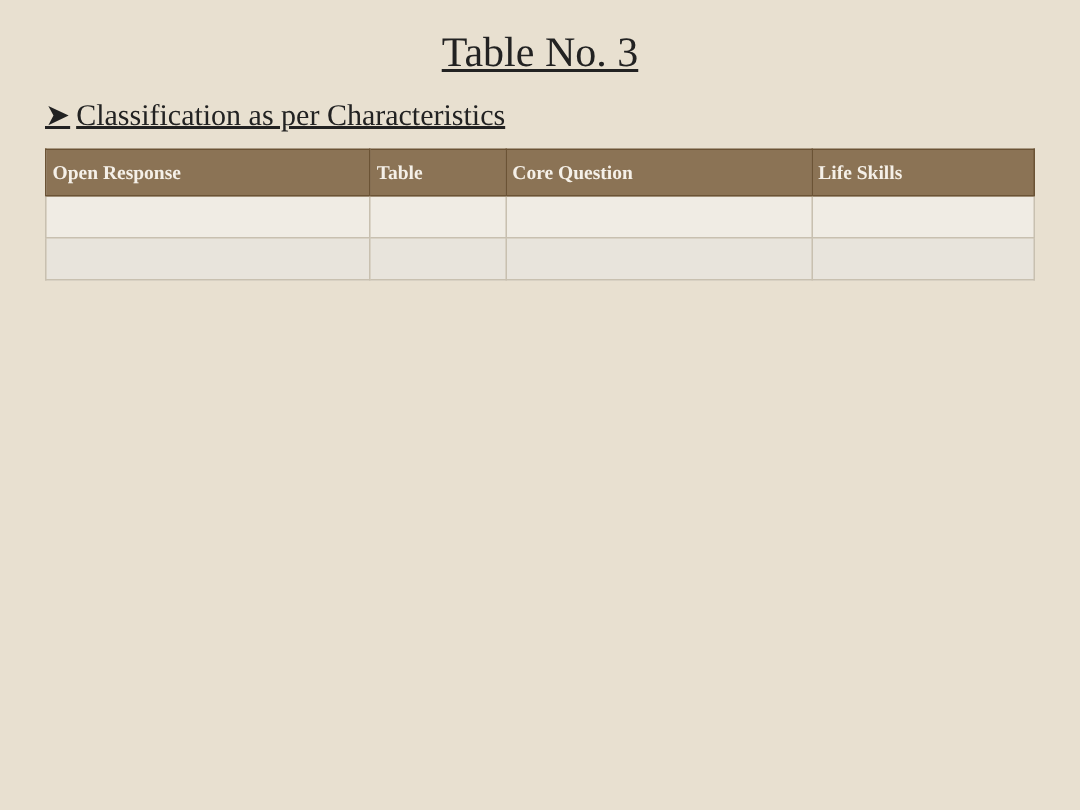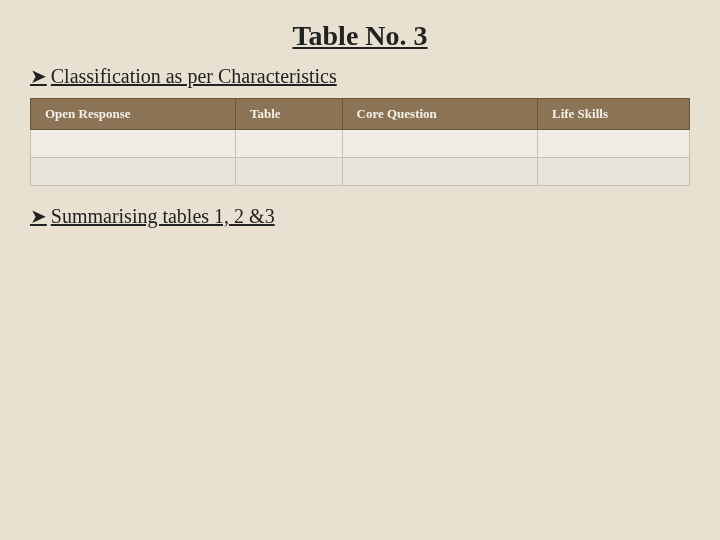--- a/index.html
+++ b/index.html
@@ -19,21 +19,21 @@
       padding: 10px 30px;
     }
 
     .section {
       margin-bottom: 10px;
     }
 
     .table-title {
       text-align: center;
       font-size: 28px;
-      font-weight: bold;
+      font-weight: normal;
       text-decoration: underline;
       color: #222;
       margin-bottom: 12px;
       margin-top: 10px;
     }
 
     .section-heading {
       font-size: 20px;
       font-weight: normal;
       text-decoration: underline;
@@ -50,21 +50,21 @@
       width: 100%;
       border-collapse: collapse;
       margin-bottom: 8px;
     }
 
     thead tr th {
       background-color: #8b7355;
       color: #f5f0e8;
       font-size: 13px;
       font-weight: bold;
-      padding: 7px 14px;
+      padding: 7px 4px;
       text-align: left;
       border: 1px solid #6b5335;
     }
 
     tbody tr {
       height: 28px;
     }
 
     tbody tr:nth-child(odd) {
       background-color: #f0ece4;
@@ -106,14 +106,13 @@
         <td></td>
         <td></td>
         <td></td>
         <td></td>
       </tr>
     </tbody>
   </table>
 </div>
 
 <div class="section">
-  <div class="section-heading">Summarising tables 1, 2 &amp;3</div>
 </div>
 
 </body></html>

